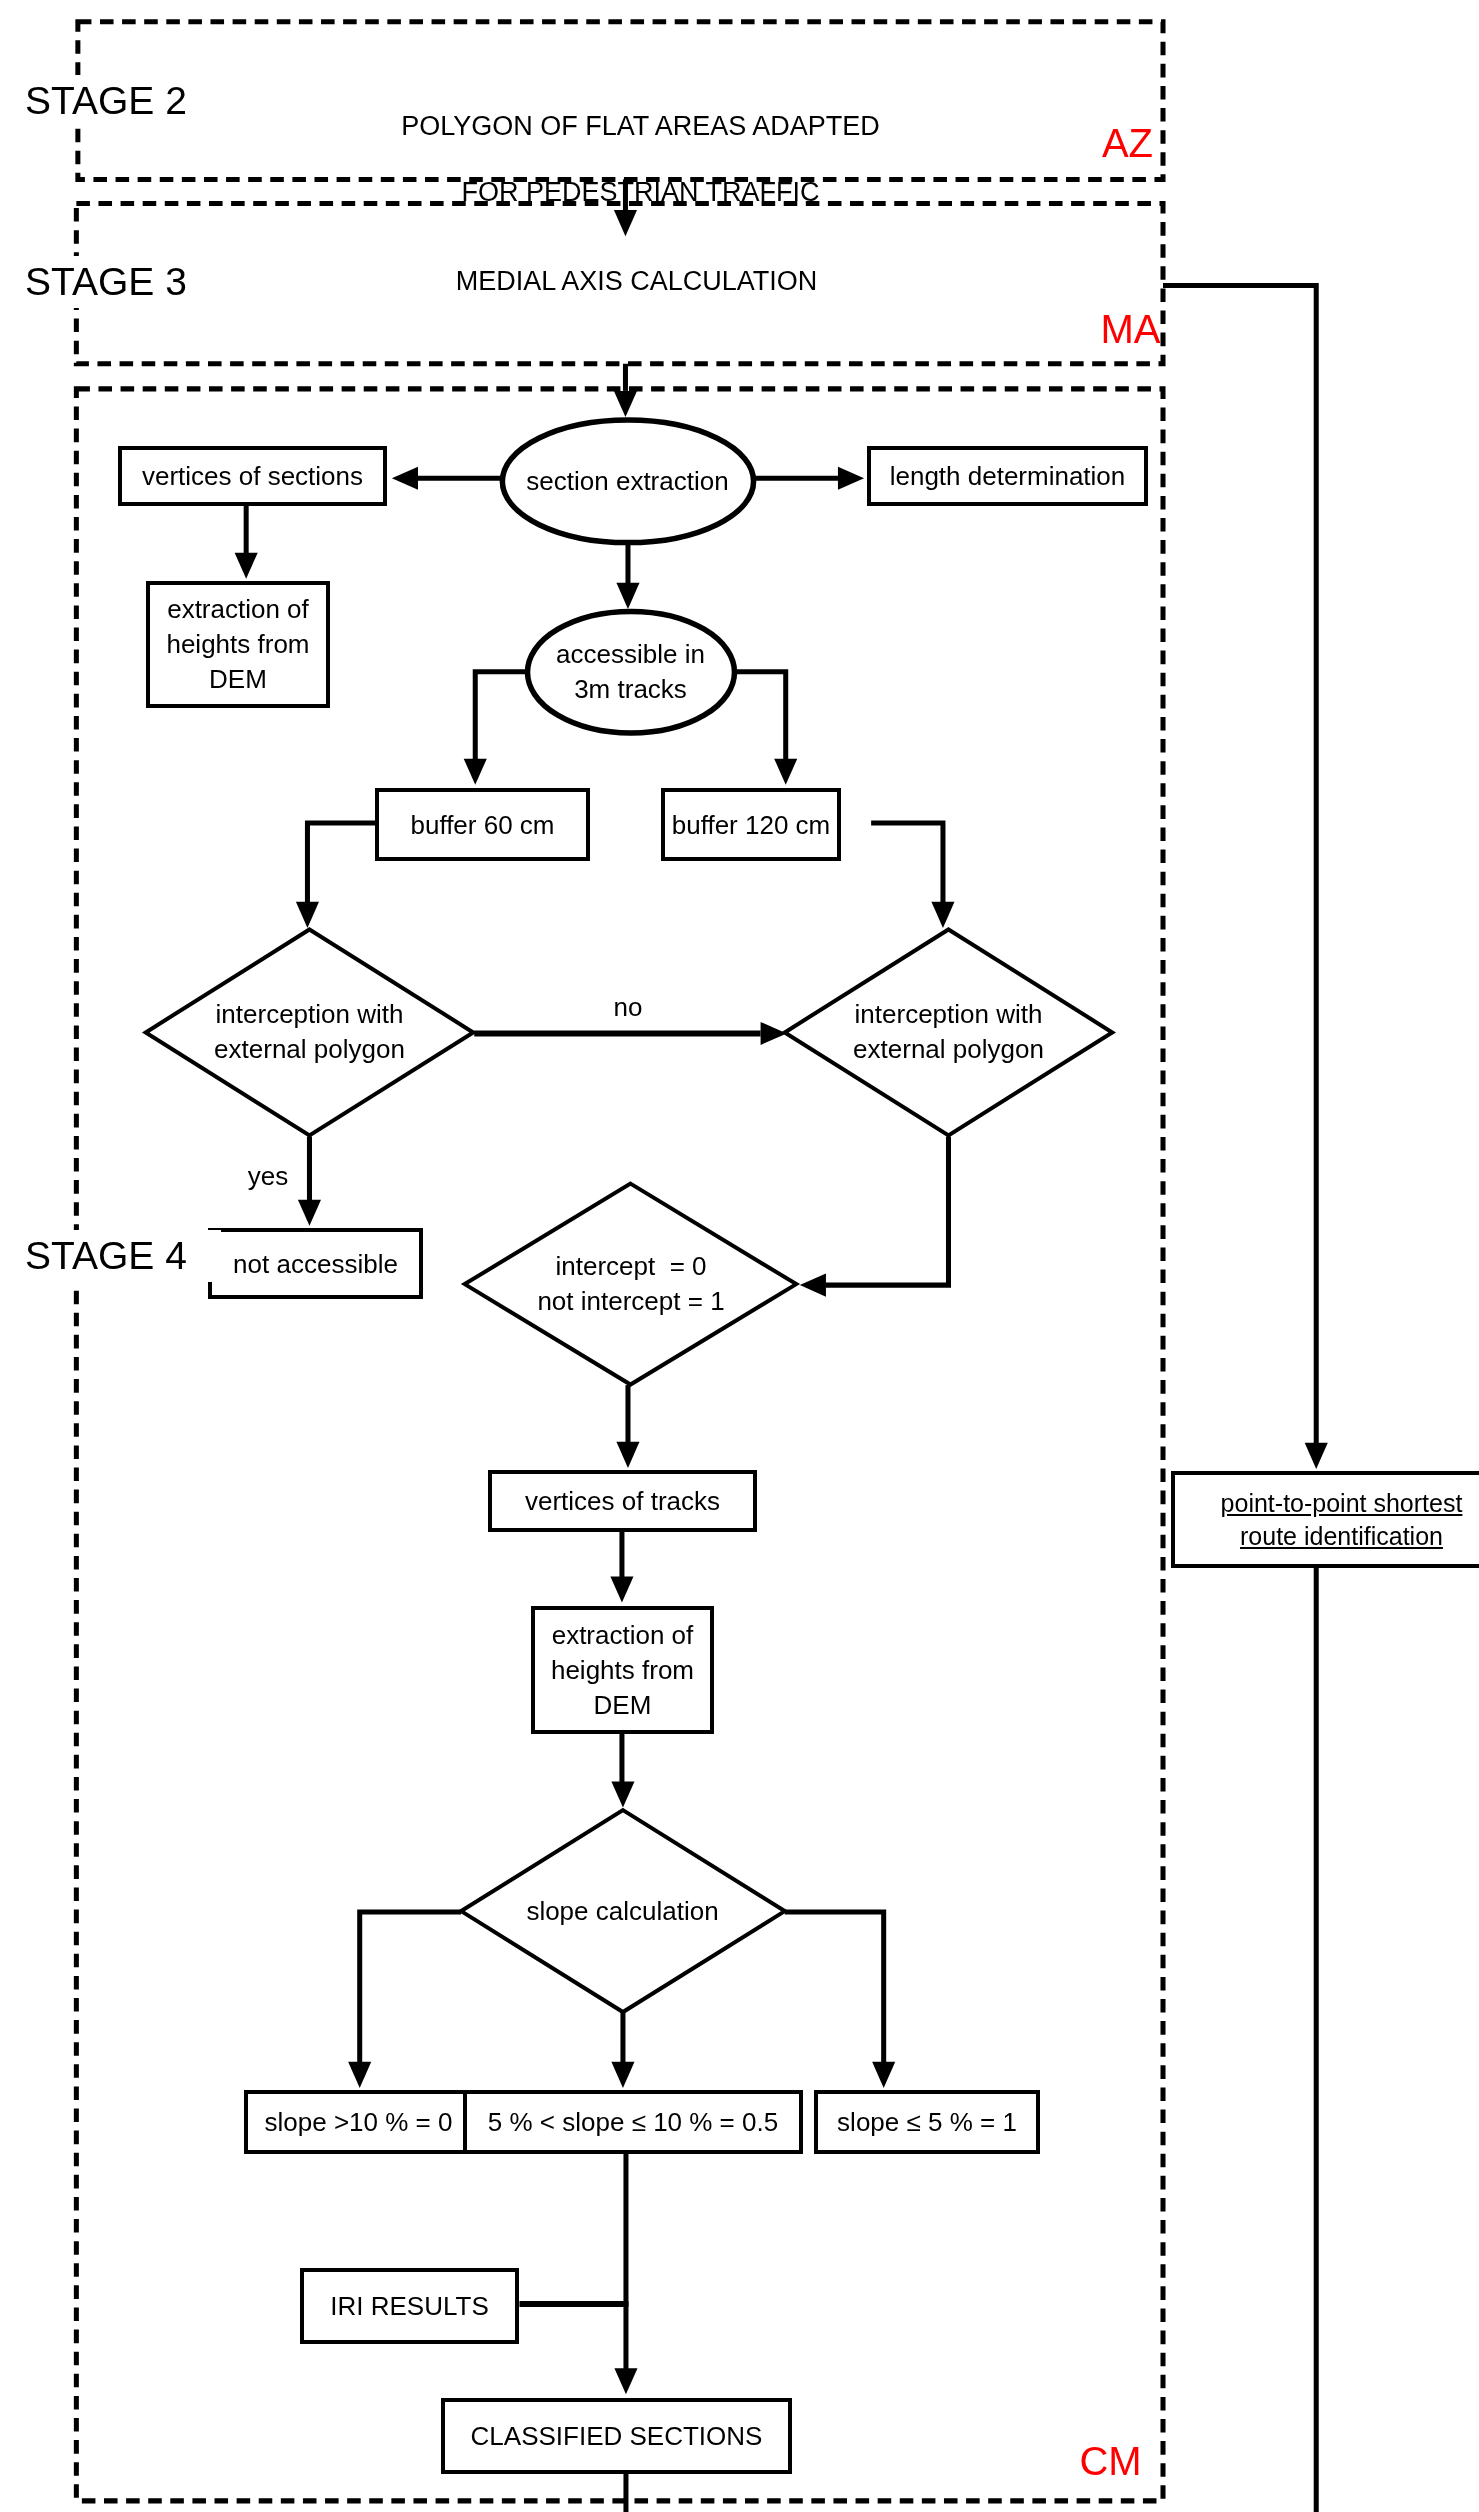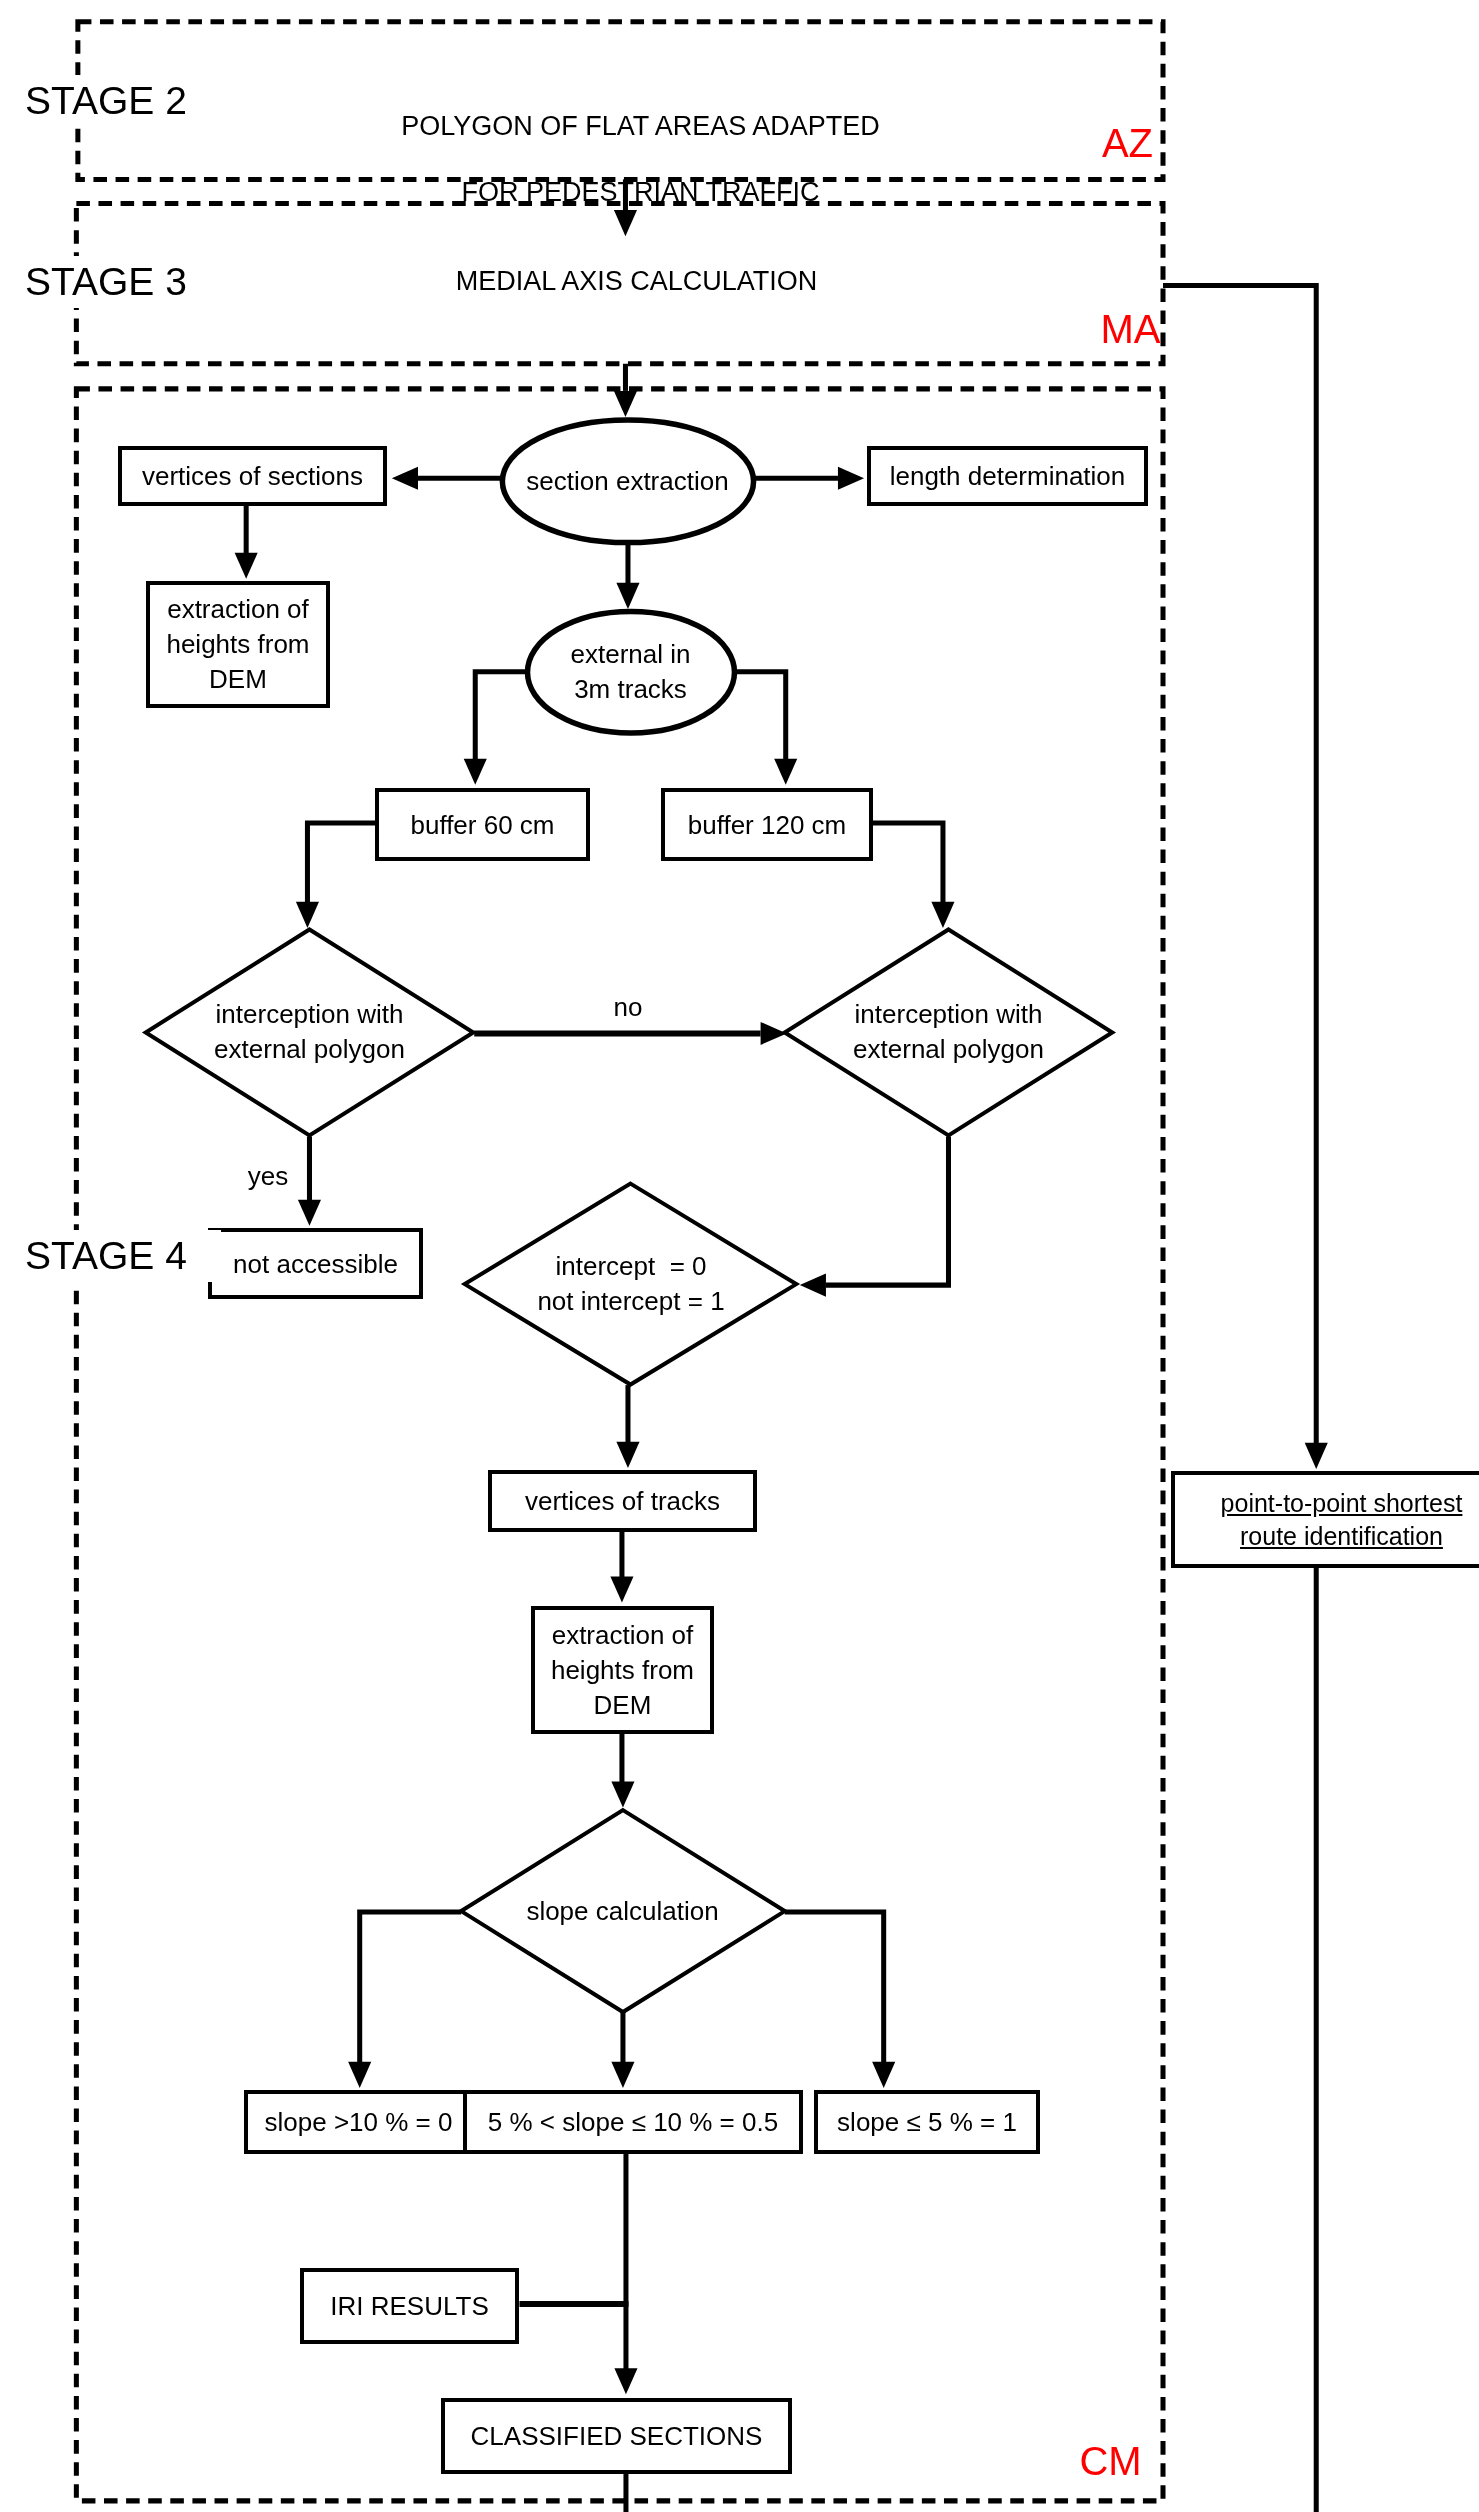--- a/index.html
+++ b/index.html
@@ -170,21 +170,21 @@
   </div>
 
   <div class="node multi" style="left:146px;top:581px;width:184px;height:127px;">
     <span><span>extraction of</span><br><span>heights from</span><br><span>DEM</span></span>
   </div>
 
   <div class="node" style="left:375px;top:788px;width:215px;height:73px;">
     <span>buffer 60 cm</span>
   </div>
 
-  <div class="node" style="left:661px;top:788px;width:212px;height:73px;">
+  <div class="node" style="left:661px;top:788px;width:180px;height:73px;">
     <span>buffer 120 cm</span>
   </div>
 
   <div class="node" style="left:208px;top:1228px;width:215px;height:71px;">
     <span>not accessible</span>
   </div>
 
   <div class="node" style="left:488px;top:1470px;width:269px;height:62px;">
     <span>vertices of tracks</span>
   </div>
@@ -215,21 +215,21 @@
 
   <div class="node multi" style="left:1171px;top:1471px;width:341px;height:97px;font-size:25px;line-height:33px;text-decoration:underline;">
     <span><span>point-to-point shortest</span><br><span>route identification</span></span>
   </div>
 
   <div class="shape-label" style="left:477px;top:463px;width:301px;height:37px;">
     <span>section extraction</span>
   </div>
 
   <div class="shape-label" style="left:505px;top:636px;width:251px;height:72px;">
-    <span>external in</span>
+    <span>accessible in</span>
     <span>3m tracks</span>
   </div>
 
   <div class="shape-label" style="left:159px;top:996px;width:301px;height:72px;">
     <span>interception with</span>
     <span>external polygon</span>
   </div>
 
   <div class="shape-label" style="left:798px;top:996px;width:301px;height:72px;">
     <span>interception with</span>

